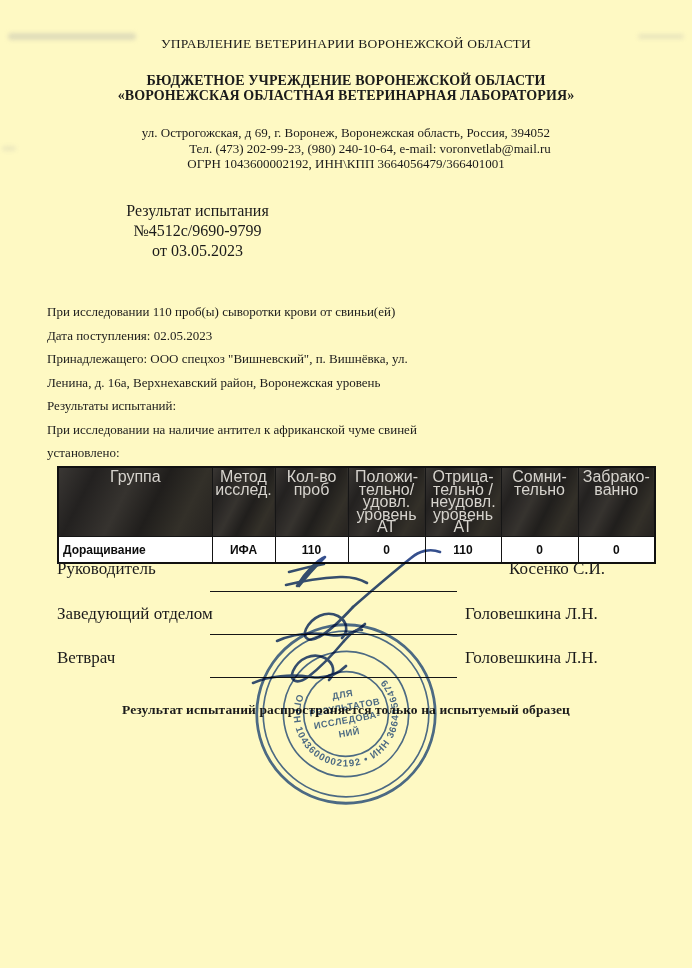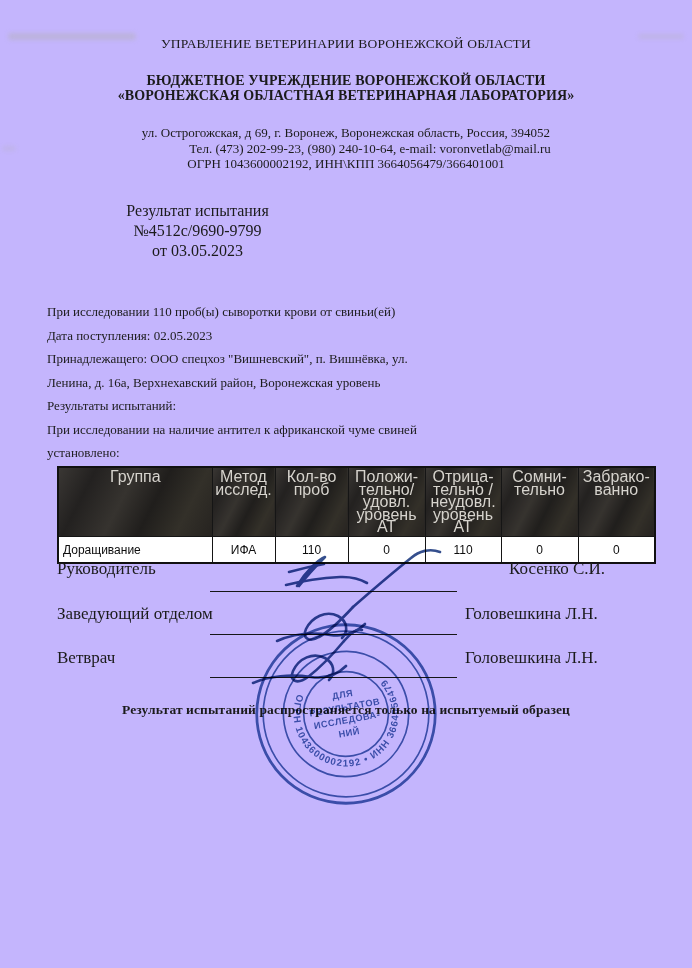--- a/index.html
+++ b/index.html
@@ -1,20 +1,20 @@
 <!DOCTYPE html>
 <html lang="ru"><head>
 <meta charset="utf-8">
 <style>
   html,body{margin:0;padding:0;background:#e8e8e8;}
   .page{
     position:relative;
     width:692px;height:968px;
     margin:0 auto;
-    background:#c4b5fd;
+    background:#fef9c3;
     overflow:hidden;
     font-family:"Liberation Serif", serif;
     color:#1b1b1b;
   }
   .abs{position:absolute;}
   .center{text-align:center;}
   .nowrap{white-space:nowrap;}
 
   
   .smudge{position:absolute;background:rgba(175,175,170,.38);filter:blur(2px);border-radius:3px;}
@@ -45,21 +45,21 @@
   .rtable td,.rtable th{border:1.5px solid #151515;overflow:hidden;}
   .rtable{border:2px solid #111;}
   .rtable thead th{
     height:64px;vertical-align:top;padding-top:3px;
     background:linear-gradient(117deg,#3a3734 0%,#232120 20%,#36332f 42%,#201e1c 60%,#333029 80%,#262320 100%);
     color:#d6d3cd;font-size:16px;line-height:12.5px;font-weight:normal;
     white-space:pre-line;text-align:center;
   }
   .rtable tbody td{
     height:23px;background:#fff;
-    font-size:12px;font-weight:normal;text-align:center;color:#0d0d0d;
+    font-size:12px;font-weight:bold;text-align:center;color:#0d0d0d;
   }
   .rtable tbody td.first{text-align:left;padding-left:4px;}
 
   
   .sig-label{left:57px;font-size:17px;}
   .sig-name{left:465px;font-size:17px;}
   .sig-line{left:210px;width:247px;border-top:1.8px solid #161616;height:0;}
 
   
   .footer-note{left:0;right:0;top:702px;text-align:center;font-size:13.5px;font-weight:600;letter-spacing:.1px;}

